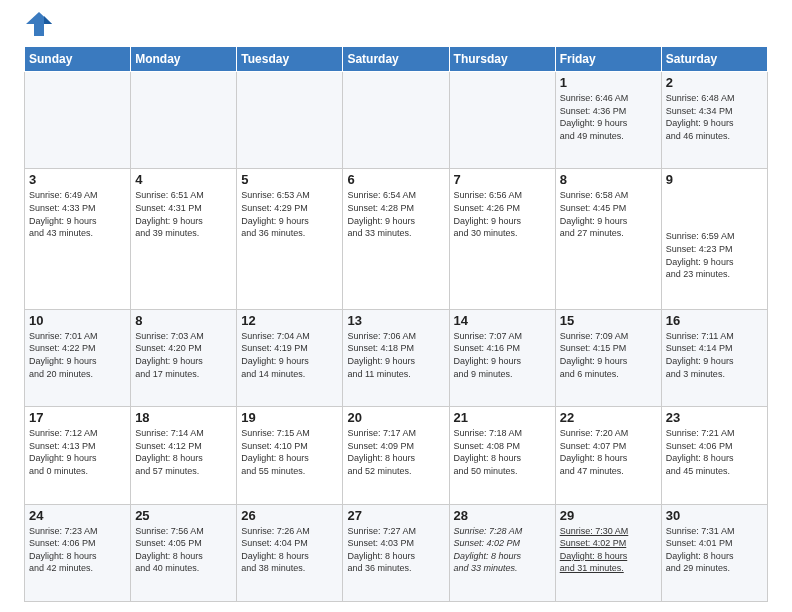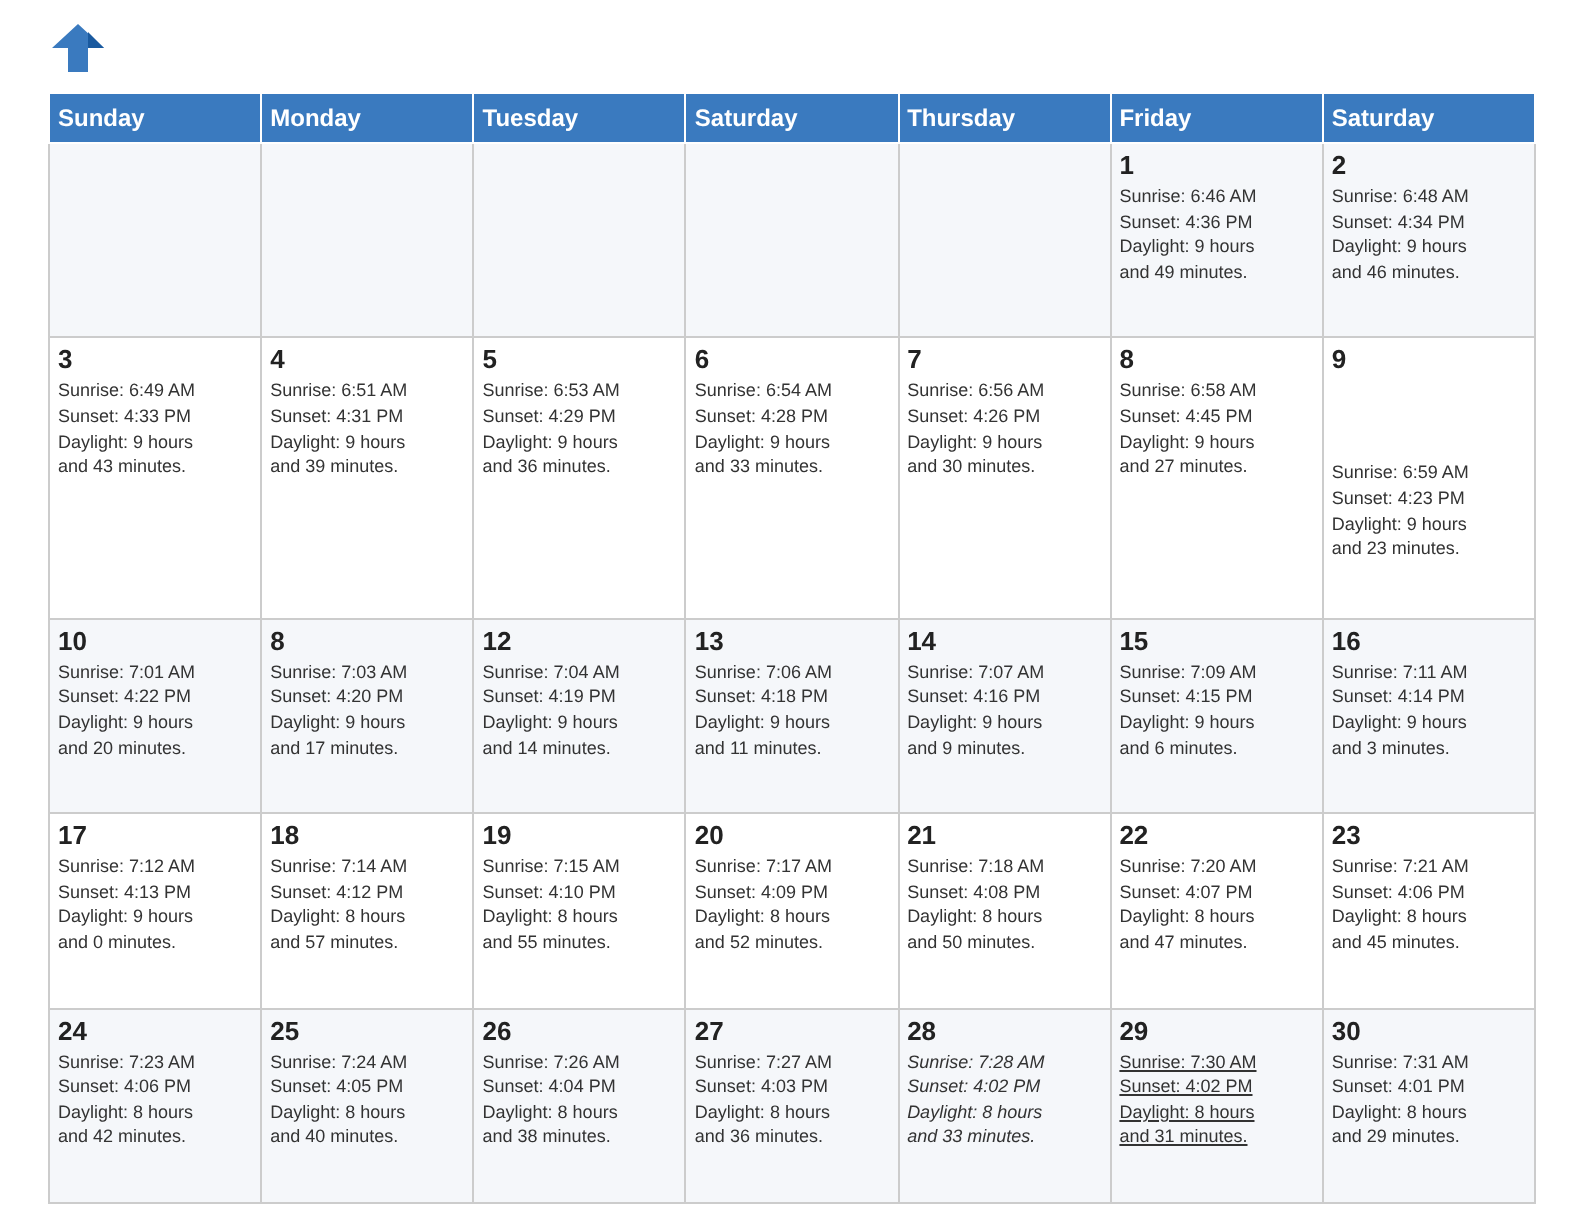--- a/index.html
+++ b/index.html
@@ -315,21 +315,21 @@
         <tr>
           <td>
             <span class="day-num">24</span>
             <div class="day-info" style="white-space: pre-line;">Sunrise: 7:23 AM
 Sunset: 4:06 PM
 Daylight: 8 hours
 and 42 minutes.</div>
           </td>
           <td>
             <span class="day-num">25</span>
-            <div class="day-info" style="white-space: pre-line;">Sunrise: 7:24 AM
+            <div class="day-info" style="white-space: pre-line;">Sunrise: 7:56 AM
 Sunset: 4:05 PM
 Daylight: 8 hours
 and 40 minutes.</div>
           </td>
           <td>
             <span class="day-num">26</span>
             <div class="day-info" style="white-space: pre-line;">Sunrise: 7:26 AM
 Sunset: 4:04 PM
 Daylight: 8 hours
 and 38 minutes.</div>

